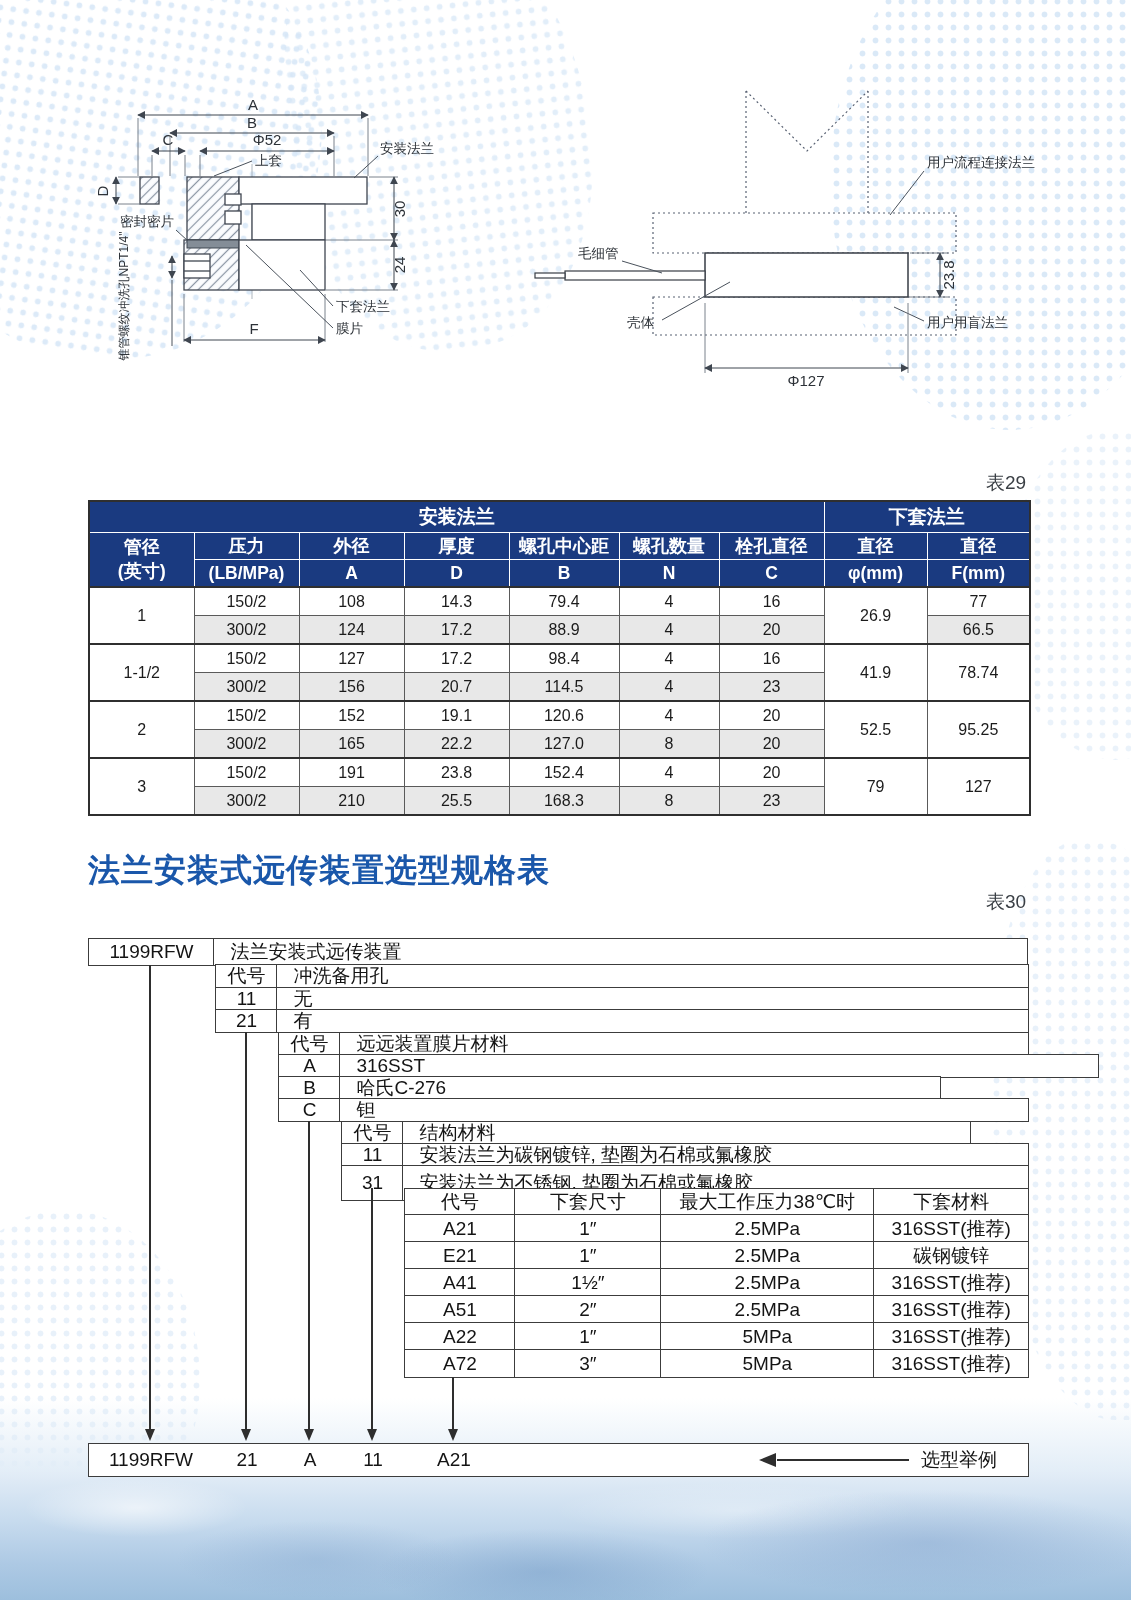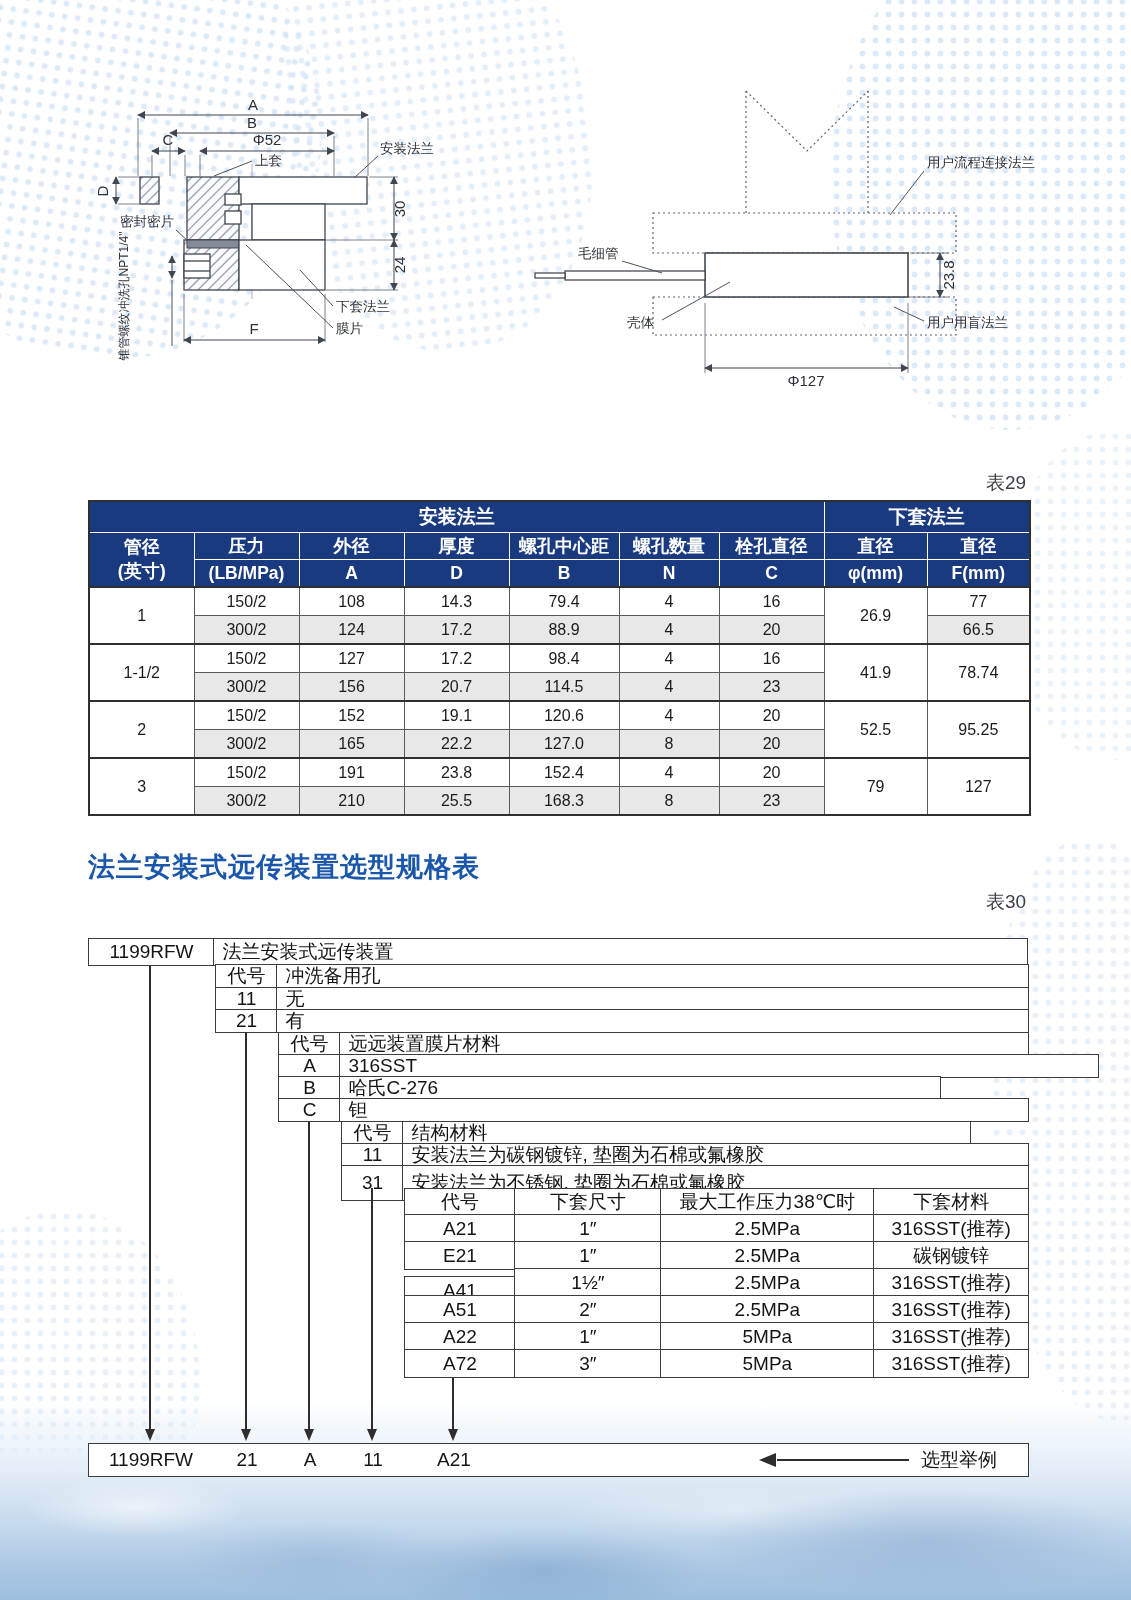--- a/index.html
+++ b/index.html
@@ -27,40 +27,40 @@
   .ol{stroke:#3f4650;stroke-width:1.3;fill:#ffffff;}
   .hx1{stroke:#3f4650;stroke-width:1.3;}
   .xl{stroke:#6b7480;stroke-width:.9;}
   .dim{stroke:#3f4650;stroke-width:1;}
   .ld{stroke:#4a525c;stroke-width:1;fill:none;}
   .dt{stroke:#596273;stroke-width:1.2;stroke-dasharray:2 3;fill:none;}
   .cl{stroke:#9aa4af;stroke-width:.8;}
   .cap{position:absolute;font-size:21px;color:#4d565f;letter-spacing:.5px;}
   .note{position:absolute;left:88px;top:457px;font-size:21px;color:#2a2e33;}
   .ttag{position:absolute;font-size:19px;color:#3a3f45;}
-  .sectitle{position:absolute;left:88px;top:849px;font-size:27px;font-weight:bold;color:#1a57aa;letter-spacing:1px;}
+  .sectitle{position:absolute;left:88px;top:849px;font-size:32px;font-weight:bold;color:#1a57aa;letter-spacing:1px;}
   
   .spec{position:absolute;left:88px;top:500px;width:941px;border-collapse:collapse;table-layout:fixed;
         background:#fff;border:2px solid #2f2f2f;font-size:16px;color:#1b1b1b;}
   .spec th{background:#1a3a80;color:#fff;font-weight:600;border:1px solid #fff;padding:0;}
   .spec tr.gh th{height:30px;font-size:19px;}
   .spec tr.h1 th{height:26px;font-size:18px;}
   .spec tr.h2 th{height:26px;font-size:17.5px;}
   .spec td{border:1px solid #5a5a5a;text-align:center;height:27px;background:#fff;padding:0;}
   .spec tr.shade td{background:#e8e8e8;}
   .spec td.ws{background:#fff;}
   .spec tbody tr.first td{border-top:2px solid #2f2f2f;}
   .spec tr.gsep td{border-top:2px solid #2f2f2f;}
   .pipe2{line-height:1.3;}
   
   .mt{position:absolute;left:88px;top:938px;width:941px;height:580px;font-size:19px;color:#141414;}
   .mrow{position:absolute;display:flex;}
   .mc{box-sizing:border-box;border:1.6px solid #3c3c3c;background:#fff;height:100%;
       display:flex;align-items:center;justify-content:center;}
-  .mc.desc{justify-content:flex-start;padding-left:8px;}
+  .mc.desc{justify-content:flex-start;padding-left:16px;}
   .mc + .mc{margin-left:-1.6px;}
   .dl{position:absolute;width:2px;background:#2e2e2e;}
   .ah{position:absolute;width:0;height:0;border-left:5.5px solid transparent;border-right:5.5px solid transparent;
       border-top:12px solid #2e2e2e;}
   .exbox{position:relative;}
   .ev{position:absolute;top:50%;transform:translate(-50%,-50%);}
   .exlabel{position:absolute;top:50%;transform:translateY(-50%);left:832px;}
   .exline{position:absolute;top:50%;transform:translateY(-50%);left:688px;width:132px;height:2px;background:#2e2e2e;}
   .exhead{position:absolute;top:50%;transform:translateY(-50%);left:670px;width:0;height:0;
       border-top:7px solid transparent;border-bottom:7px solid transparent;border-right:17px solid #2e2e2e;}
@@ -385,21 +385,21 @@
         <div class="mc" style="width:215px;">2.5MPa</div>
         <div class="mc" style="width:156px;">316SST(推荐)</div>
       </div>
       <div class="mrow" style="left:316px;top:303px;height:29px;">
         <div class="mc" style="width:112px;">E21</div>
         <div class="mc" style="width:147px;">1″</div>
         <div class="mc" style="width:215px;">2.5MPa</div>
         <div class="mc" style="width:156px;">碳钢镀锌</div>
       </div>
       <div class="mrow" style="left:316px;top:330px;height:29px;">
-        <div class="mc" style="width:112px;margin-top:8px;">A41</div>
+        <div class="mc" style="width:112px;">A41</div>
         <div class="mc" style="width:147px;">1½″</div>
         <div class="mc" style="width:215px;">2.5MPa</div>
         <div class="mc" style="width:156px;">316SST(推荐)</div>
       </div>
       <div class="mrow" style="left:316px;top:357px;height:29px;">
         <div class="mc" style="width:112px;">A51</div>
         <div class="mc" style="width:147px;">2″</div>
         <div class="mc" style="width:215px;">2.5MPa</div>
         <div class="mc" style="width:156px;">316SST(推荐)</div>
       </div>

